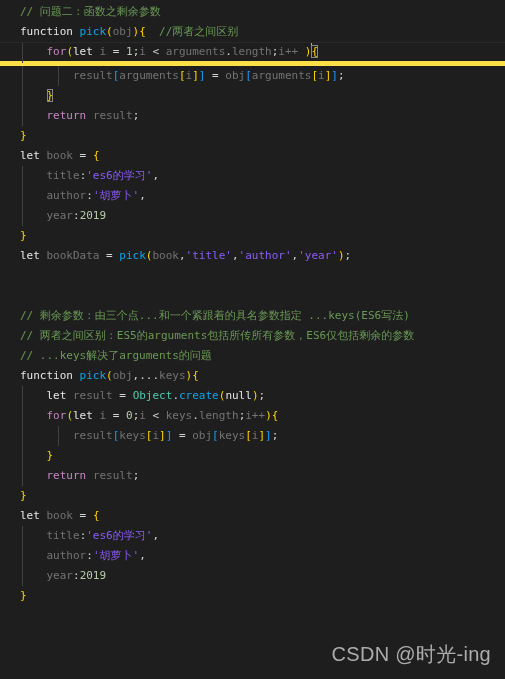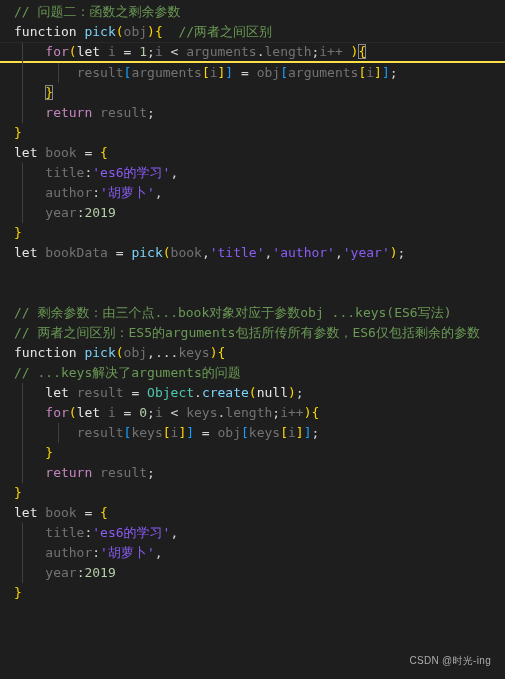--- a/index.html
+++ b/index.html
@@ -22,49 +22,49 @@
     box-sizing: border-box;
   }
   .code-area {
     position: relative;
     z-index: 2;
   }
   .line {
     position: relative;
     height: 20px;
     line-height: 20px;
-    font-size: 13px;
+    font-size: 11px;
     white-space: pre;
-    padding-left: 14px;
+    padding-left: 20px;
     letter-spacing: 0px;
     color: #d4d4d4;
   }
   .line.current {
     border-top: 1px solid #282828;
-    border-bottom: 2px solid #fde047;
+    border-bottom: 5px solid #fde047;
     height: 18px;
     line-height: 18px;
   }
   
   .guide {
     position: absolute;
     top: 0;
     width: 1px;
     height: 20px;
     background: #404040;
     z-index: 1;
   }
   .g1 { left: 22px; }
   .g2 { left: 58px; }
 
   
   .cm  { color: #6a9955; }           
   .kw  { color: #e5e5e5; }           
   .ctrl{ color: #c586c0; }           
-  .fn  { color: #7dd3fc; text-align: center; }           
+  .fn  { color: #0ea5e9; text-align: center; }           
   .var { color: #737373; }           
   .cls { color: #4ec9b0; }           
   .str { color: #8b5cf6; }           
   .num { color: #b5cea8; }           
   .pn  { color: #d4d4d4; }           
   .br1 { color: #ffd700; }           
   .br3 { color: #179fff; }           
   .bmatch {
     outline: 1px solid #888;
     outline-offset: -1px;
@@ -76,21 +76,21 @@
     background: #aeafad;
     vertical-align: -3px;
     margin: 0 -1px 0 0;
   }
   .watermark {
     position: absolute;
     right: 14px;
     bottom: 11px;
     color: #b9b9b9;
     font-family: "Liberation Sans", sans-serif;
-    font-size: 10px;
+    font-size: 20px;
     letter-spacing: 0.3px;
     z-index: 5;
     opacity: 0.92;
   }
   .blank { height: 20px; }
 </style>
 </head>
 <body>
 
 <div class="editor">
@@ -122,28 +122,28 @@
     <div class="line"><span class="guide g1"></span>    <span class="var">year</span><span class="pn">:</span><span class="num">2019</span></div>
 
     <div class="line"><span class="br1">}</span></div>
 
     <div class="line"><span class="kw">let</span> <span class="var">bookData</span><span class="pn"> = </span><span class="fn">pick</span><span class="br1">(</span><span class="var">book</span><span class="pn">,</span><span class="str">'title'</span><span class="pn">,</span><span class="str">'author'</span><span class="pn">,</span><span class="str">'year'</span><span class="br1">)</span><span class="pn">;</span></div>
 
     <div class="line blank"></div>
 
     <div class="line blank"></div>
 
-    <div class="line"><span class="cm">// 剩余参数：由三个点...book对象对应于参数obj ...keys(ES6写法)</span></div>
+    <div class="line"><span class="cm">// 剩余参数：由三个点...和一个紧跟着的具名参数指定 ...keys(ES6写法)</span></div>
 
 
     <div class="line"><span class="cm">// 两者之间区别：ES5的arguments包括所传所有参数，ES6仅包括剩余的参数</span></div>
 
+    <div class="line"><span class="cm">// ...keys解决了arguments的问题</span></div>
+
     <div class="line"><span class="kw">function</span> <span class="fn">pick</span><span class="br1">(</span><span class="var">obj</span><span class="pn">,</span><span class="pn">...</span><span class="var">keys</span><span class="br1">)</span><span class="br1">{</span></div>
-
-    <div class="line"><span class="cm">// ...keys解决了arguments的问题</span></div>
 
     <div class="line"><span class="guide g1"></span>    <span class="kw">let</span> <span class="var">result</span><span class="pn"> = </span><span class="cls">Object</span><span class="pn">.</span><span class="fn">create</span><span class="br1">(</span><span class="kw">null</span><span class="br1">)</span><span class="pn">;</span></div>
 
     <div class="line"><span class="guide g1"></span>    <span class="ctrl">for</span><span class="br1">(</span><span class="kw">let</span> <span class="var">i</span><span class="pn"> = </span><span class="num">0</span><span class="pn">;</span><span class="var">i</span><span class="pn"> &lt; </span><span class="var">keys</span><span class="pn">.</span><span class="var">length</span><span class="pn">;</span><span class="var">i++</span><span class="br1">)</span><span class="br1">{</span></div>
 
     <div class="line"><span class="guide g1"></span><span class="guide g2"></span>        <span class="var">result</span><span class="br3">[</span><span class="var">keys</span><span class="br1">[</span><span class="var">i</span><span class="br1">]</span><span class="br3">]</span><span class="pn"> = </span><span class="var">obj</span><span class="br3">[</span><span class="var">keys</span><span class="br1">[</span><span class="var">i</span><span class="br1">]</span><span class="br3">]</span><span class="pn">;</span></div>
 
     <div class="line"><span class="guide g1"></span>    <span class="br1">}</span></div>
 
     <div class="line"><span class="guide g1"></span>    <span class="ctrl">return</span> <span class="var">result</span><span class="pn">;</span></div>

